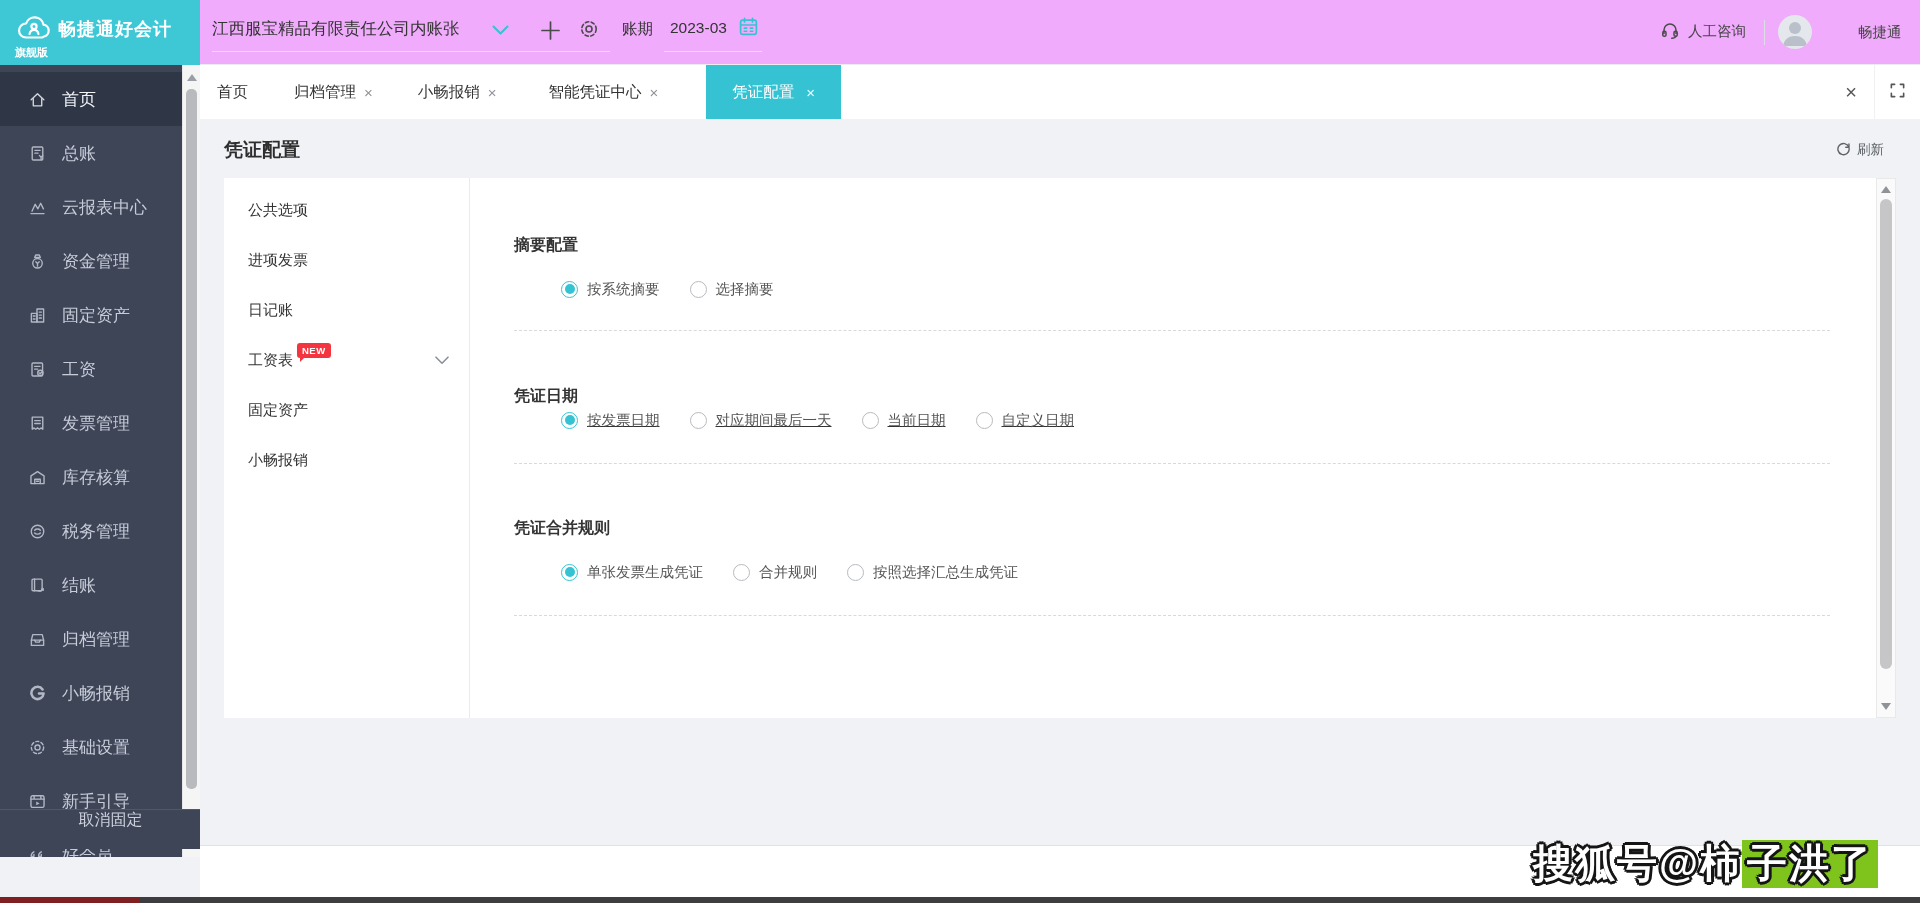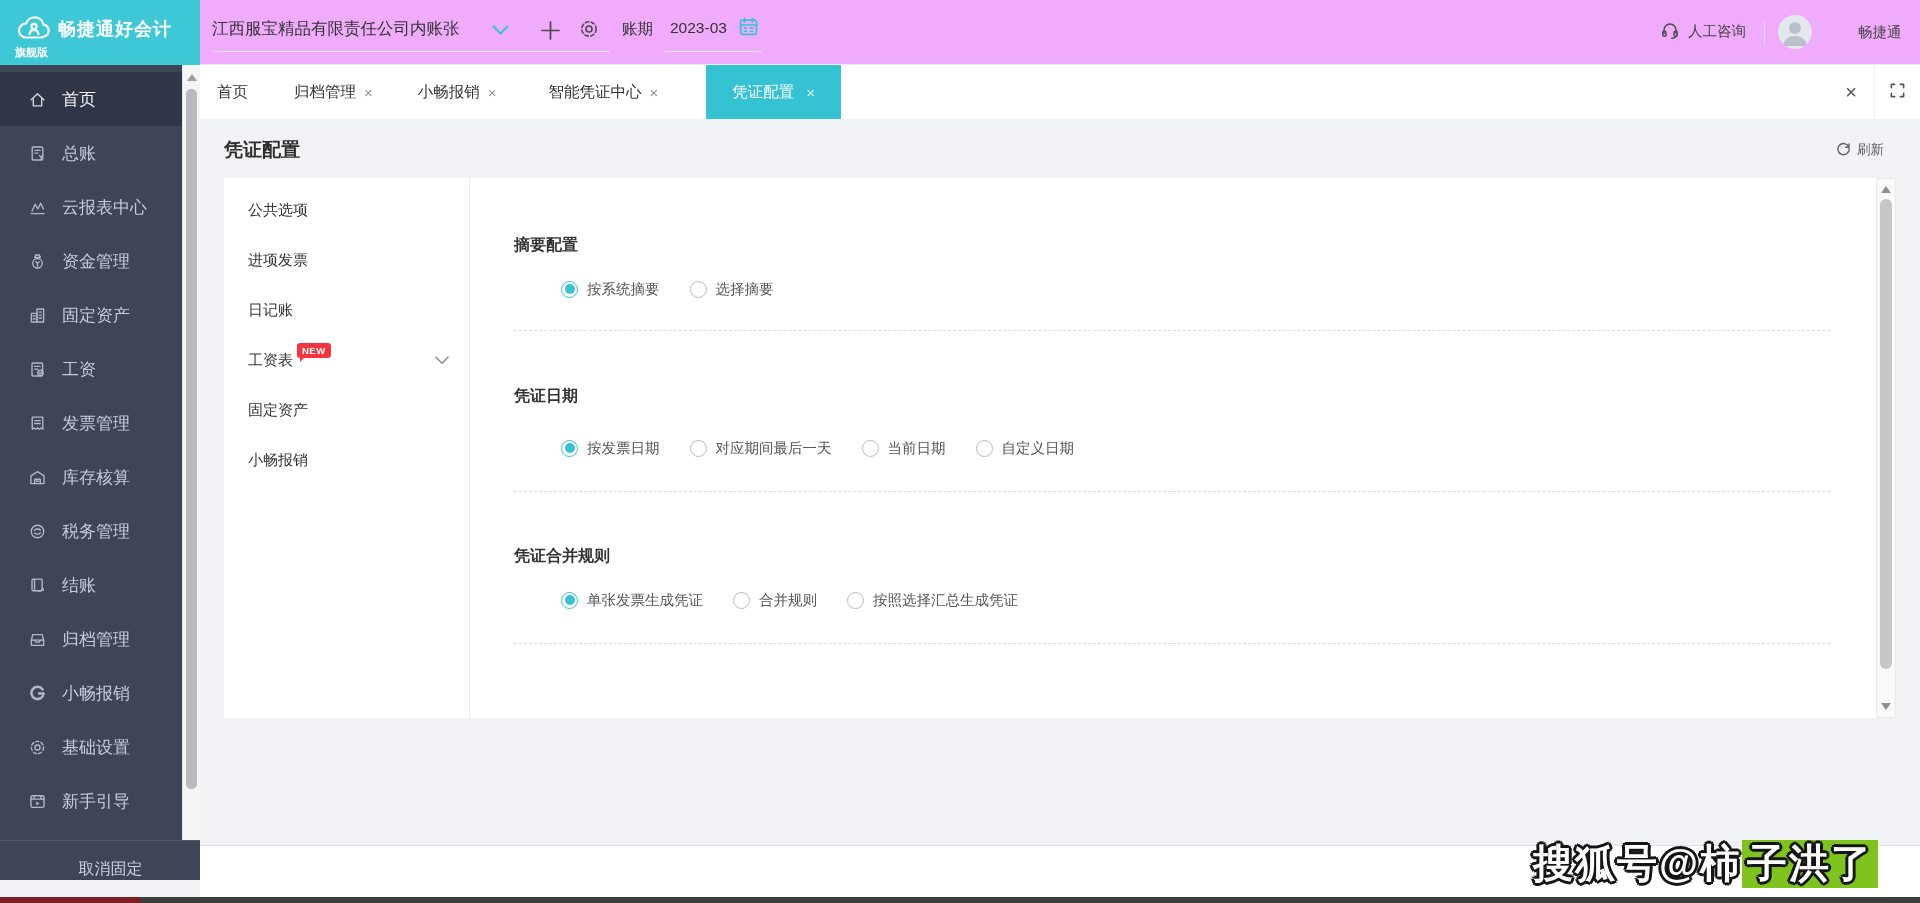--- a/index.html
+++ b/index.html
@@ -37,21 +37,21 @@
   .side-item.active{background:var(--sidebar_active,#2f3646);color:#f2f4f8;}
   .side-ico{width:20px;height:20px;flex:0 0 20px;display:flex;align-items:center;justify-content:center;}
   .side-ico svg{stroke:currentColor;fill:none;stroke-width:1.3;stroke-linecap:round;stroke-linejoin:round;opacity:.85;}
   
   .side-scrollbar{position:absolute;left:182px;top:65px;width:18px;height:792px;background:#f5f5f6;border-left:1px solid #e6e6e8;z-index:4;}
   .sb-arrow{position:absolute;left:4px;width:0;height:0;border-left:5px solid transparent;border-right:5px solid transparent;}
   .sb-arrow.up{top:9px;border-bottom:7px solid #9b9ea3;}
   .sb-arrow.down{bottom:9px;border-top:7px solid #9b9ea3;}
   .sb-thumb{position:absolute;left:3px;top:24px;width:11px;height:700px;background:#b9babd;border-radius:5px;}
   
-  .unpin{position:absolute;left:0;top:840px;width:200px;height:40px;background:var(--sidebar,#3e4557);border-top:1px solid rgba(255,255,255,.10);display:flex;align-items:flex-end;justify-content:center;gap:3px;color:#ccd1dc;font-size:16px;z-index:6;cursor:pointer;}
+  .unpin{position:absolute;left:0;top:809px;width:200px;height:40px;background:var(--sidebar,#3e4557);border-top:1px solid rgba(255,255,255,.10);display:flex;align-items:flex-start;justify-content:center;gap:3px;color:#ccd1dc;font-size:16px;z-index:6;cursor:pointer;}
 
   
   .tabbar{position:absolute;left:200px;top:65px;width:1720px;height:54px;background:#fff;display:flex;align-items:center;padding-left:17px;z-index:3;}
   .tab{display:flex;align-items:center;gap:8px;font-size:15.5px;color:#333;cursor:pointer;height:54px;}
   .tab .tclose{color:#8f9398;font-size:15px;line-height:1;}
   .t1{margin-right:46px;} .t2{margin-right:45px;} .t3{margin-right:52px;} .t4{margin-right:16px;}
   .tab.active{margin-left:32px;background:var(--accent,#35c3d3);color:#fff;padding:0 26px;gap:12px;}
   .tab.active .tclose{color:#eafcff;}
   .tabbar-spacer{flex:1;}
   .tab-ctrl{width:46px;height:54px;display:flex;align-items:center;justify-content:center;border-left:1px solid #f1f1f3;color:#555;cursor:pointer;background:#fff;}
@@ -68,21 +68,21 @@
   .sm-item{height:50px;display:flex;align-items:center;padding:0 20px 0 24px;font-size:15px;color:#333;cursor:pointer;position:relative;}
   .sm-item.active{background:var(--accent,#35c3d3);color:#fff;}
   .sm-badge{display:inline-block;margin-left:4px;transform:translateY(-10px);background:var(--badge,#f4353f);color:#fff;font-size:9.5px;font-weight:bold;padding:2px 5px 2px;border-radius:3px;position:relative;letter-spacing:.5px;}
   .sm-badge::after{content:"";position:absolute;left:3px;bottom:-4px;border:3px solid transparent;border-top-color:var(--badge,#f4353f);border-left-color:var(--badge,#f4353f);}
   .sm-chevron{margin-left:auto;display:flex;}
 
   .form{position:absolute;left:247px;top:0;right:0;bottom:0;padding:0 46px 0 43px;overflow:hidden;}
   .sec-title{font-size:16px;font-weight:bold;color:#333;line-height:22px;}
   .mt1{margin-top:56px;} .mt2{margin-top:54px;} .mt3{margin-top:53px;}
   .radio-row{display:flex;align-items:center;gap:30px;margin-left:47px;height:22px;}
-  .r1{margin-top:22px;} .r2{margin-top:30px;} .r3{margin-top:22px;}
+  .r1{margin-top:22px;} .r2{margin-top:2px;text-decoration:underline;} .r3{margin-top:22px;}
   .radio{display:flex;align-items:center;gap:9px;font-size:14.5px;color:#555;cursor:pointer;}
   .rb{width:17px;height:17px;border-radius:50%;border:1px solid #b7bac0;background:#fff;position:relative;flex:0 0 17px;}
   .rb.sel{border-color:var(--accent,#35c3d3);border-width:1.5px;}
   .rb.sel::after{content:"";position:absolute;inset:2.5px;border-radius:50%;background:var(--accent,#35c3d3);}
   .sep{border:none;border-top:1px dashed #d9d9d9;height:0;}
   .s1{margin-top:30px;} .s2{margin-top:32px;} .s3{margin-top:32px;}
 
   
   .vscroll{position:absolute;left:1876px;top:178px;width:20px;height:540px;background:#fafafa;border:1px solid #e9e9ea;}
   .vs-arrow{position:absolute;left:4px;width:0;height:0;border-left:5px solid transparent;border-right:5px solid transparent;}

